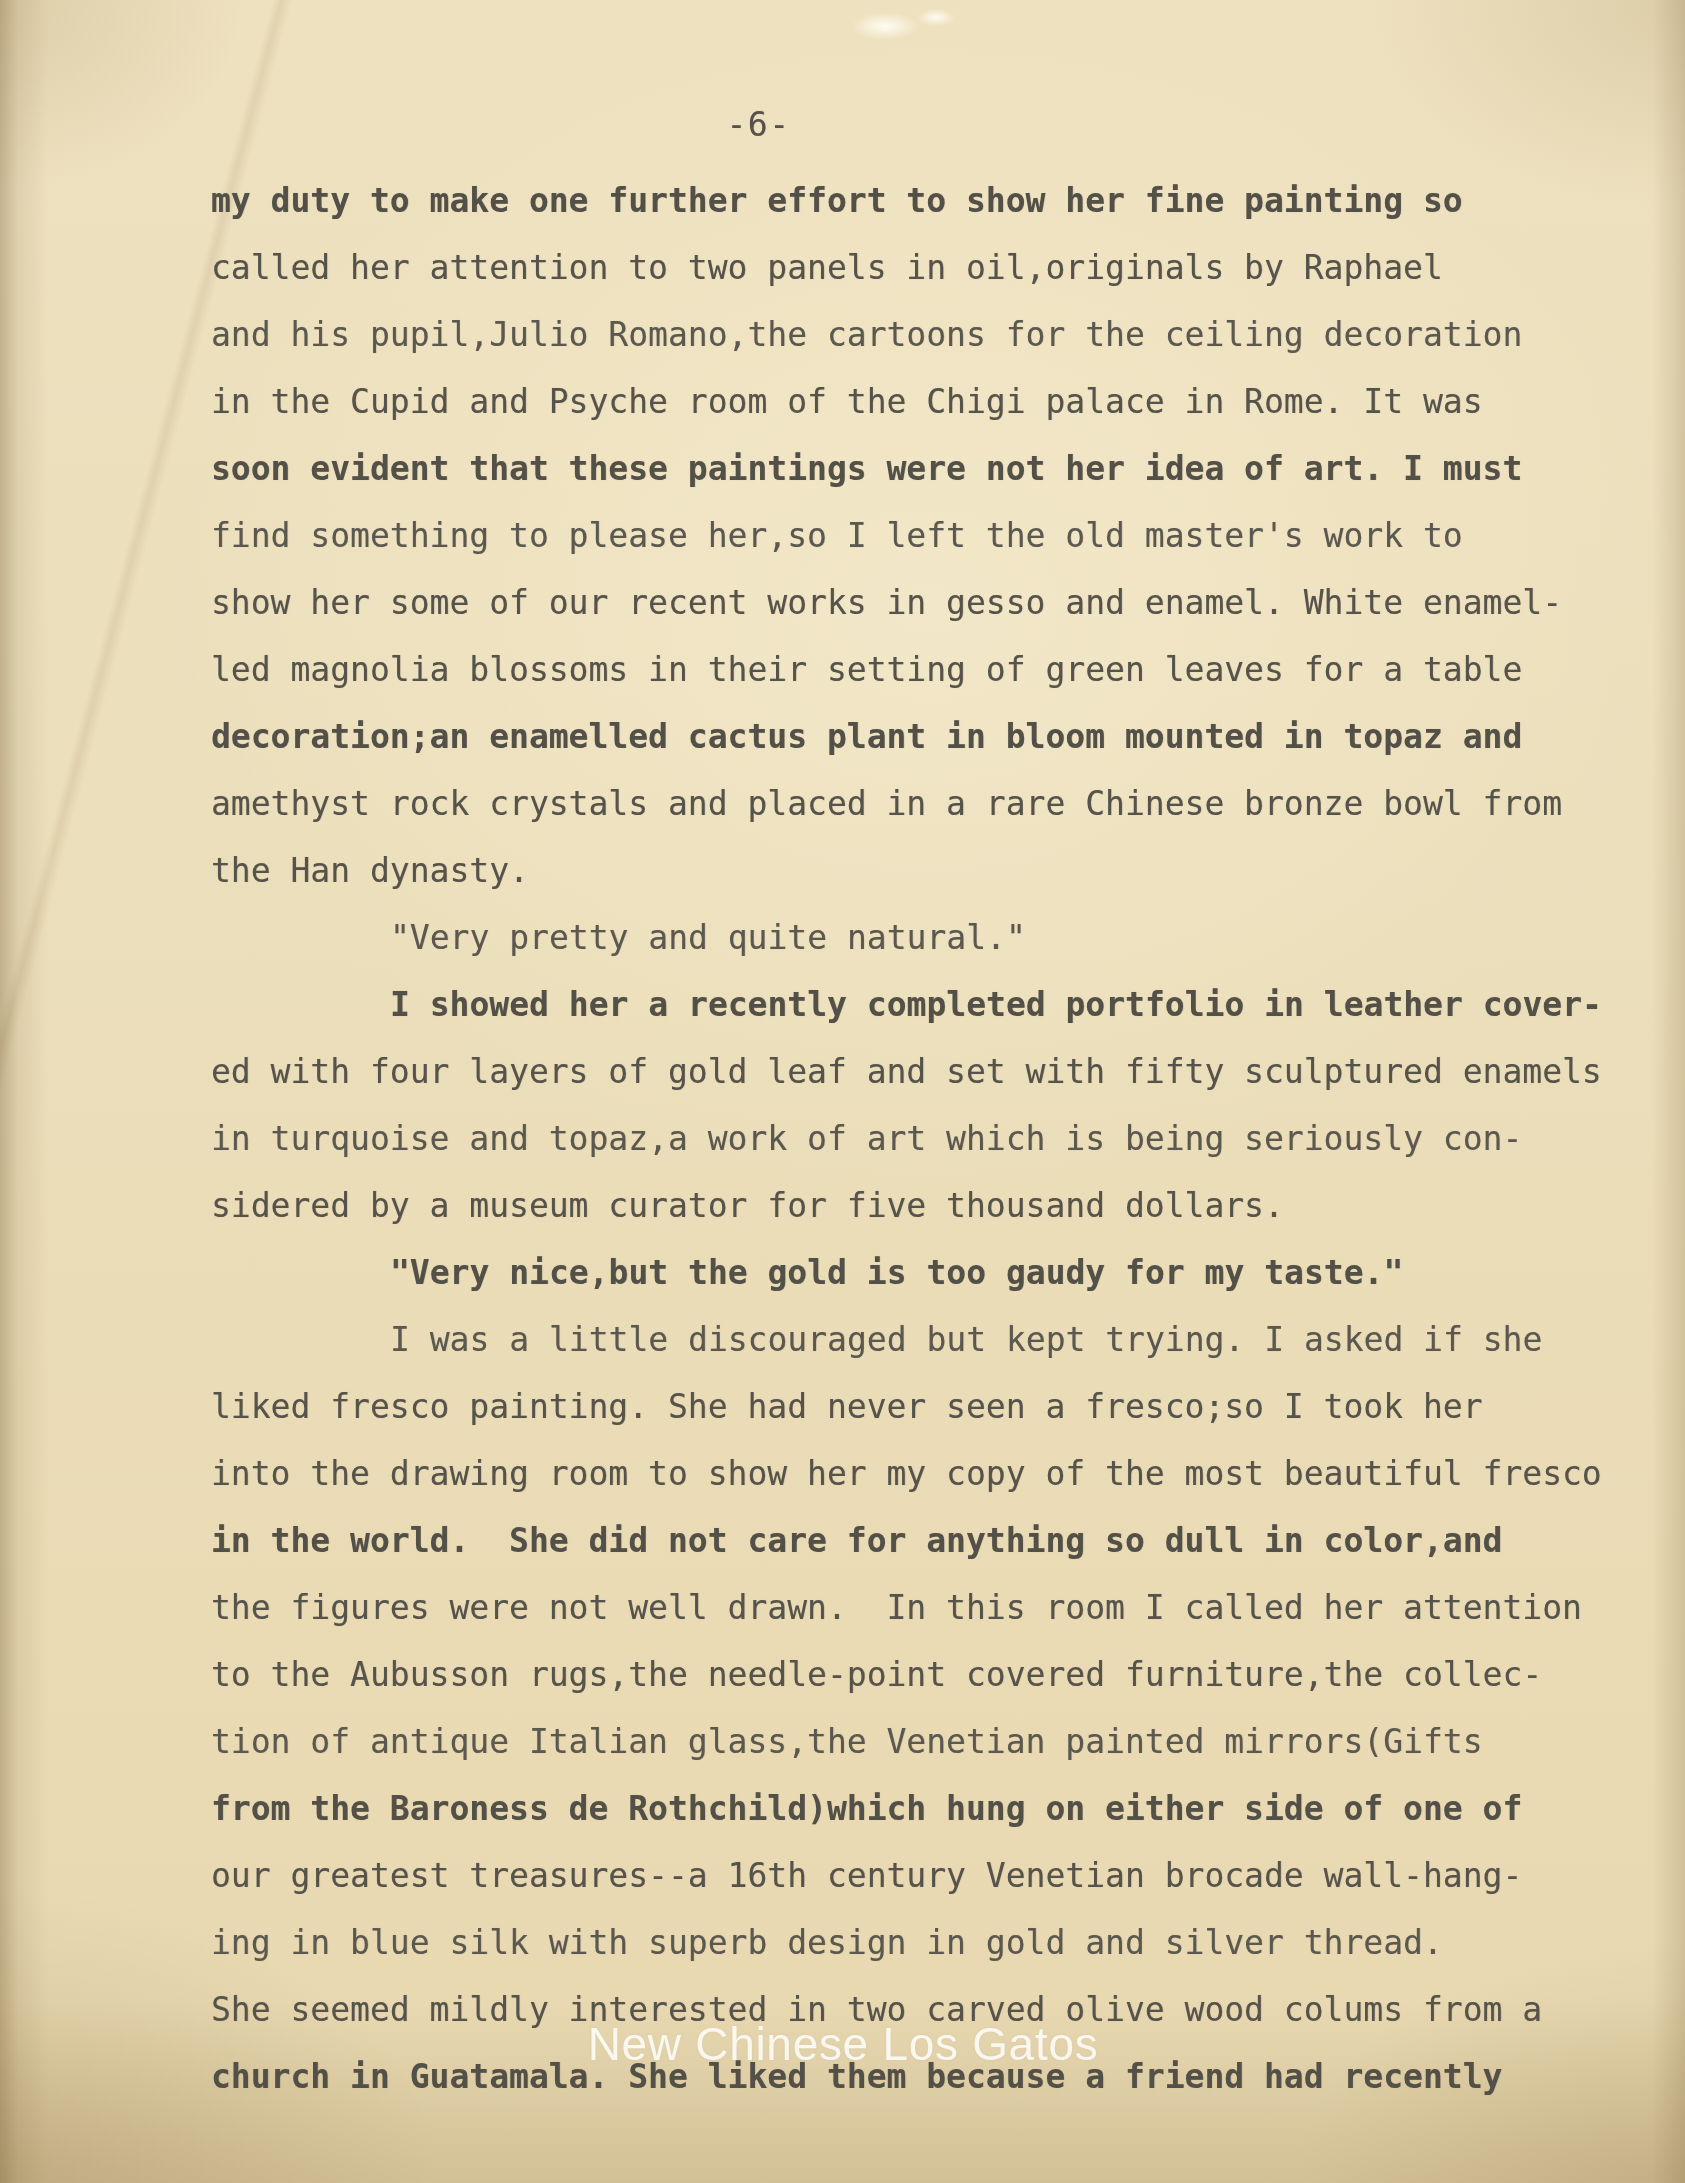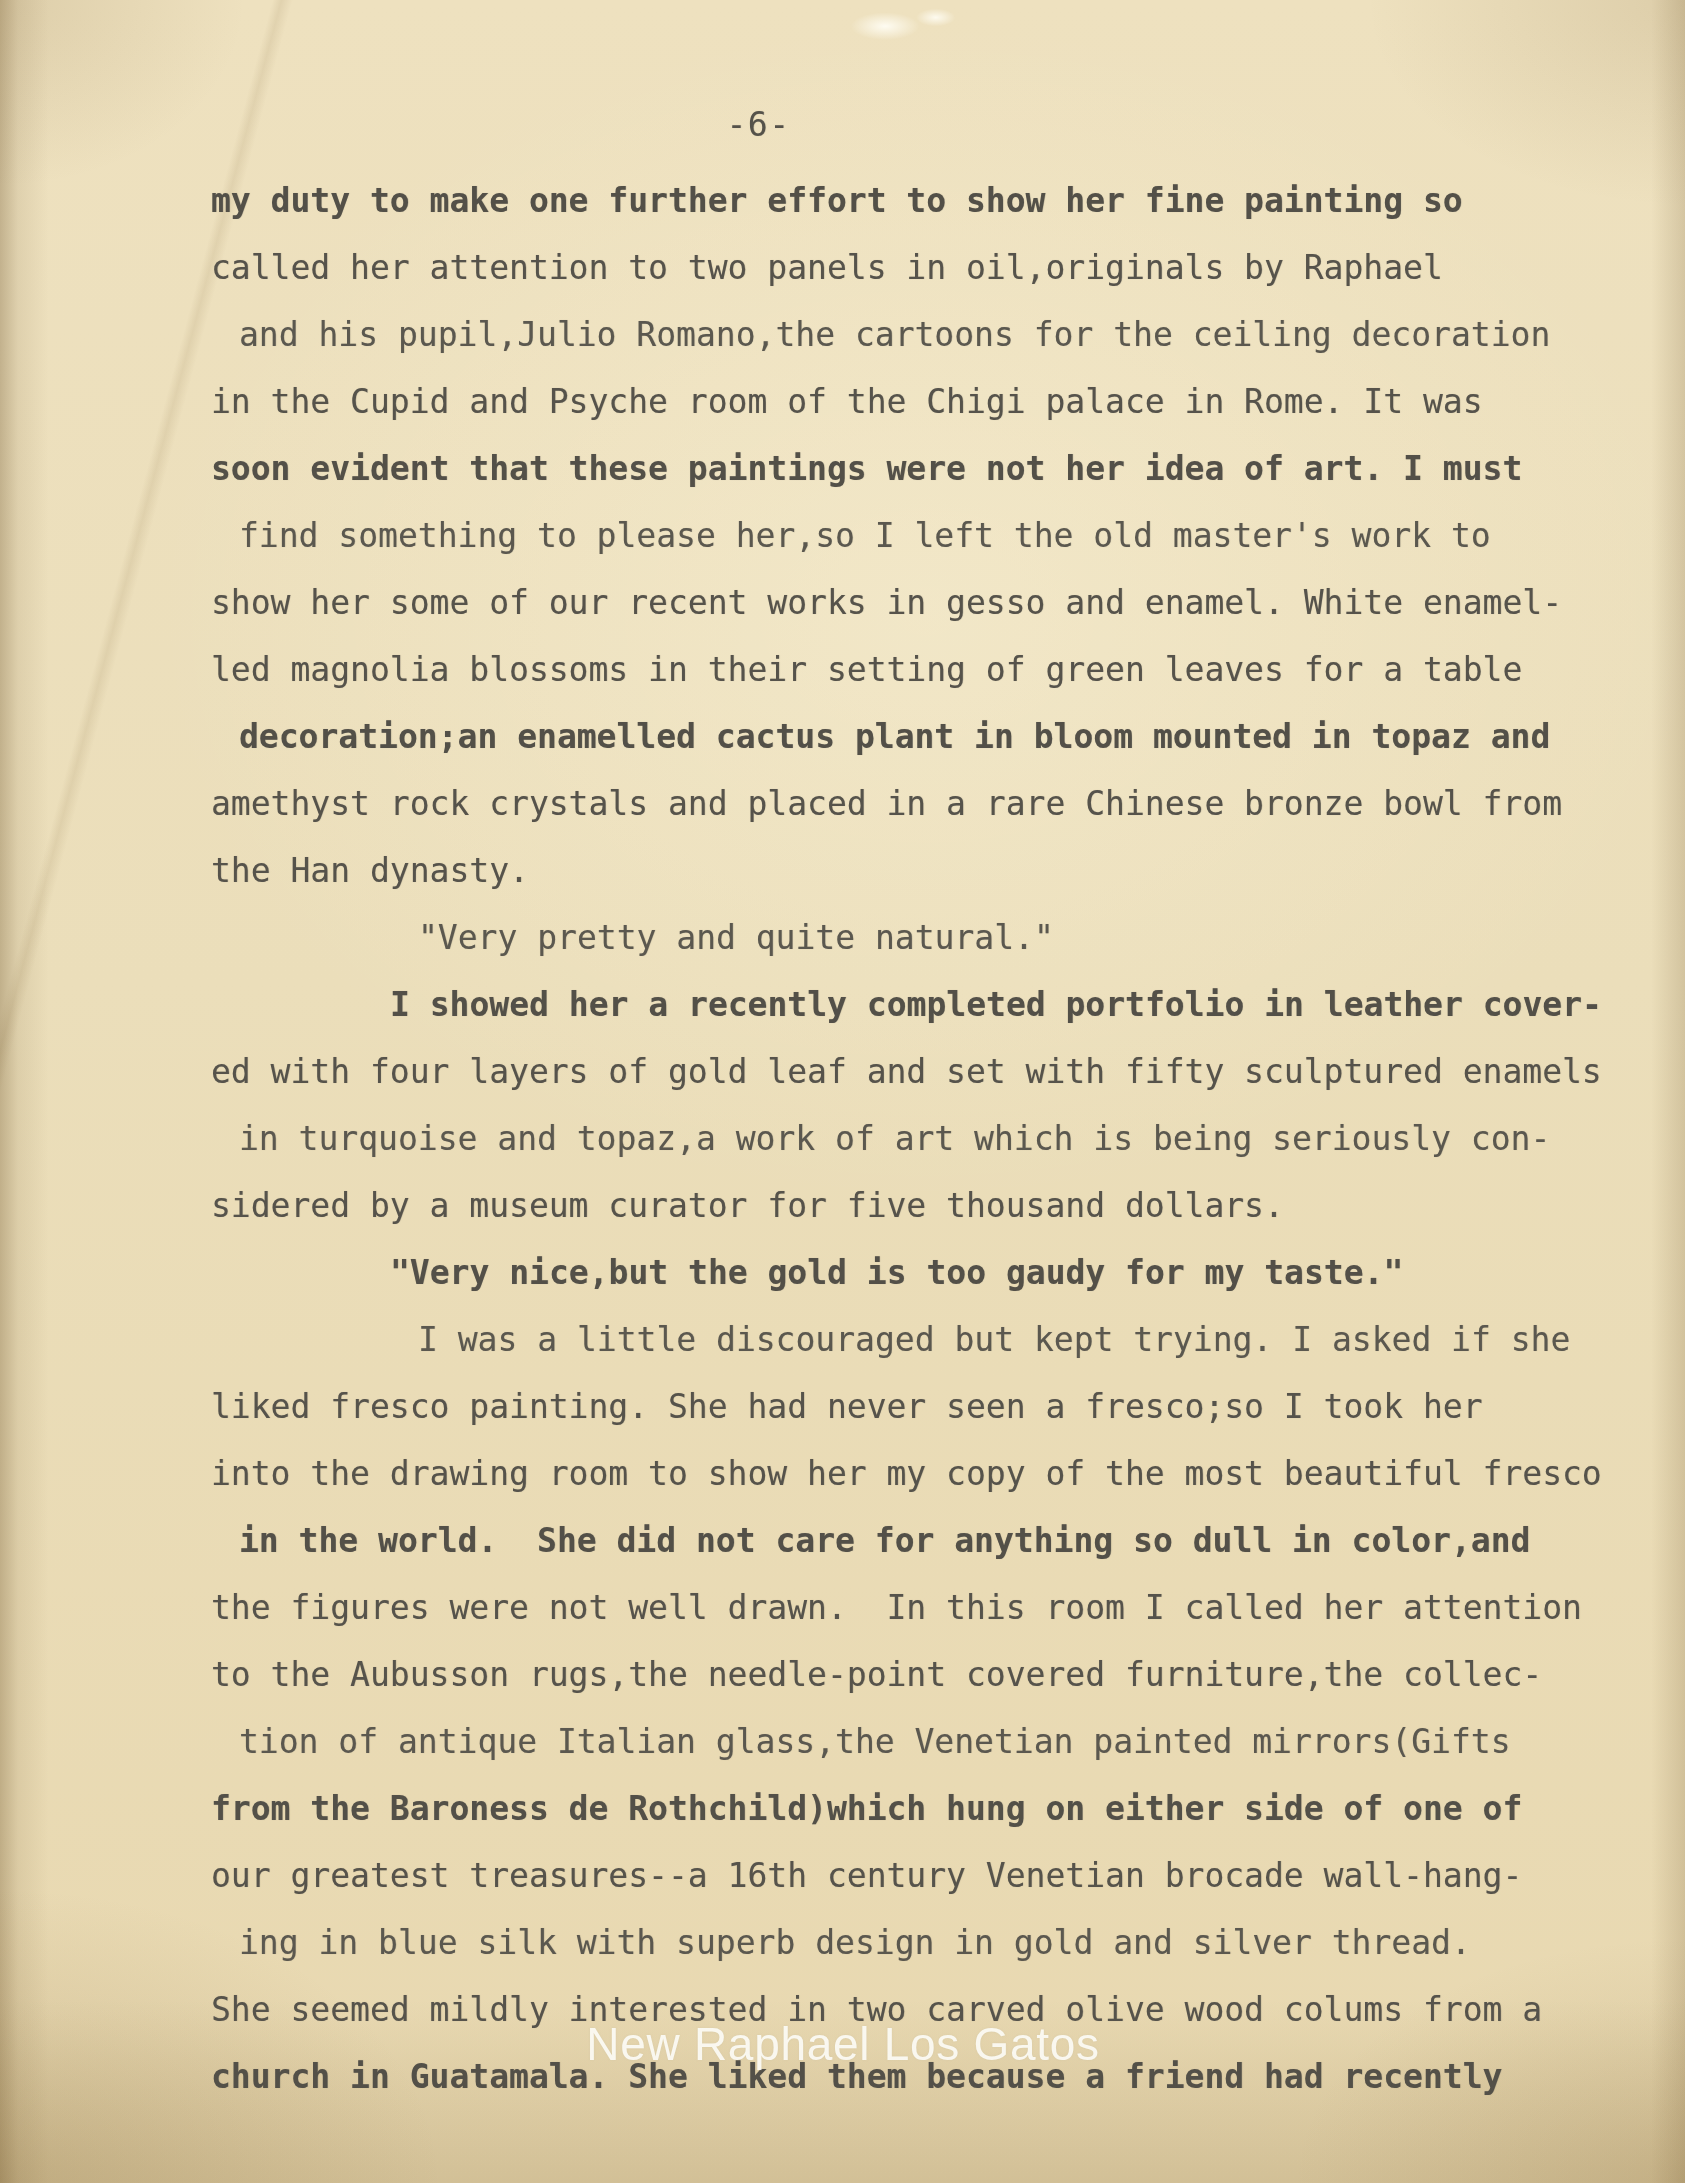--- a/index.html
+++ b/index.html
@@ -62,21 +62,21 @@
     text-shadow: 0.4px 0.4px 0.7px rgba(85,82,74,0.35);
     white-space: pre-wrap;
   }
   .line {
     height: 67px;
   }
   .line.indent {
     padding-left: 179px;
   }
   
-  .line:nth-child(3n) { color: #5b584f; margin-left: 28px; }
+  .line:nth-child(3n) { color: #5b584f; }
   .line:nth-child(4n+1) { color: #535048; font-weight: bold; }
   .watermark {
     position: absolute;
     top: 2017px;
     left: 50%;
     transform: translateX(-50%);
     font-family: "Liberation Sans", "DejaVu Sans", sans-serif;
     font-size: 46px;
     font-weight: 400;
     letter-spacing: 0.7px;
@@ -87,14 +87,14 @@
 </style>
 </head>
 <body>
 
 <div class="paper"></div>
 
 <div class="page-number">-6-</div>
 
 <div class="doc-body"><div class="line">my duty to make one further effort to show her fine painting so</div><div class="line">called her attention to two panels in oil,originals by Raphael</div><div class="line">and his pupil,Julio Romano,the cartoons for the ceiling decoration</div><div class="line">in the Cupid and Psyche room of the Chigi palace in Rome. It was</div><div class="line">soon evident that these paintings were not her idea of art. I must</div><div class="line">find something to please her,so I left the old master's work to</div><div class="line">show her some of our recent works in gesso and enamel. White enamel-</div><div class="line">led magnolia blossoms in their setting of green leaves for a table</div><div class="line">decoration;an enamelled cactus plant in bloom mounted in topaz and</div><div class="line">amethyst rock crystals and placed in a rare Chinese bronze bowl from</div><div class="line">the Han dynasty.</div><div class="line indent">"Very pretty and quite natural."</div><div class="line indent">I showed her a recently completed portfolio in leather cover-</div><div class="line">ed with four layers of gold leaf and set with fifty sculptured enamels</div><div class="line">in turquoise and topaz,a work of art which is being seriously con-</div><div class="line">sidered by a museum curator for five thousand dollars.</div><div class="line indent">"Very nice,but the gold is too gaudy for my taste."</div><div class="line indent">I was a little discouraged but kept trying. I asked if she</div><div class="line">liked fresco painting. She had never seen a fresco;so I took her</div><div class="line">into the drawing room to show her my copy of the most beautiful fresco</div><div class="line">in the world.  She did not care for anything so dull in color,and</div><div class="line">the figures were not well drawn.  In this room I called her attention</div><div class="line">to the Aubusson rugs,the needle-point covered furniture,the collec-</div><div class="line">tion of antique Italian glass,the Venetian painted mirrors(Gifts</div><div class="line">from the Baroness de Rothchild)which hung on either side of one of</div><div class="line">our greatest treasures--a 16th century Venetian brocade wall-hang-</div><div class="line">ing in blue silk with superb design in gold and silver thread.</div><div class="line">She seemed mildly interested in two carved olive wood colums from a</div><div class="line">church in Guatamala. She liked them because a friend had recently</div></div>
 
-<div class="watermark">New Raphael Los Gatos</div>
+<div class="watermark">New Chinese Los Gatos</div>
 
 
 </body></html>

